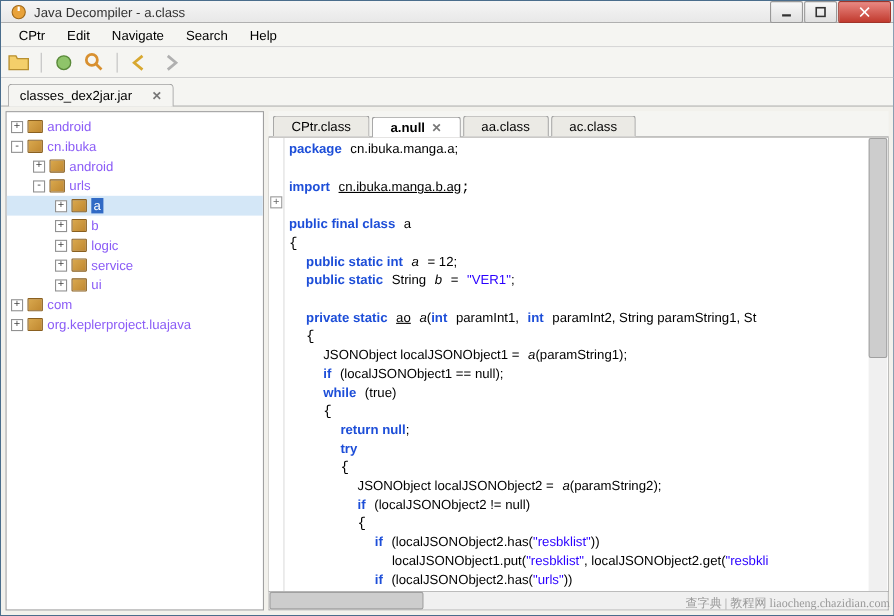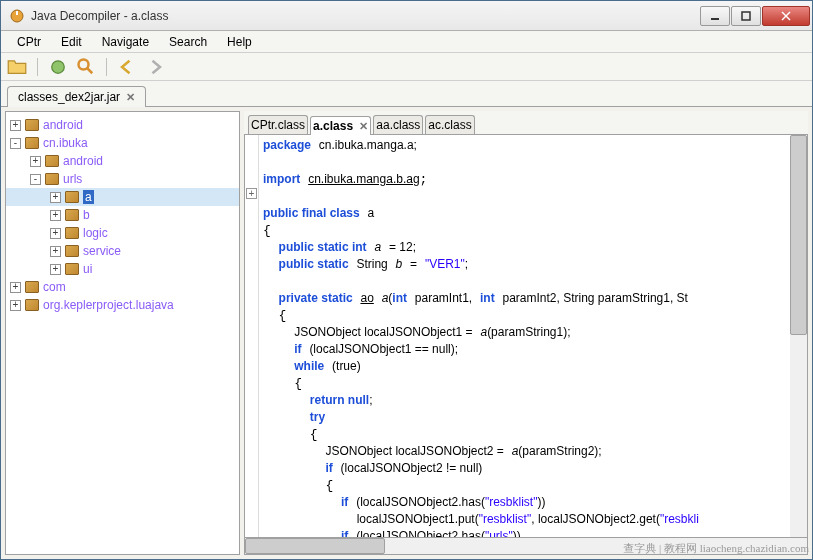--- a/index.html
+++ b/index.html
@@ -1,37 +1,37 @@
 <!DOCTYPE html>
 <html><head>
 <meta charset="utf-8">
 <style>
 * { margin: 0; padding: 0; box-sizing: border-box; font-family: Tahoma, Arial, sans-serif; font-size: 12px; }
 body { background: #d4d0c8; overflow: hidden; }
 .window { width: 813px; height: 560px; background: #fff; border: 1px solid #4a6d8c; display: flex; flex-direction: column; }
-.titlebar { height: 30px; background: linear-gradient(#f5f5f5, #e8e8e8); display: flex; align-items: center; padding: 0 2px; border-bottom: 1px solid #b0b0b0; }
+.titlebar { height: 20px; background: linear-gradient(#f5f5f5, #e8e8e8); display: flex; align-items: center; padding: 0 2px; border-bottom: 1px solid #b0b0b0; }
 .titlebar-icon { width: 16px; height: 16px; margin: 0 6px; }
 .titlebar-text { flex: 1; color: #333; }
 .window-controls { display: flex; gap: 1px; }
 .win-btn { width: 30px; height: 20px; background: linear-gradient(#f8f8f8, #e0e0e0); border: 1px solid #999; border-radius: 2px; display: flex; align-items: center; justify-content: center; cursor: pointer; }
 .win-btn.close { background: linear-gradient(#e98882, #c13a2e); border-color: #a0342a; width: 48px; }
 .win-btn svg { width: 10px; height: 10px; }
 .menubar { height: 22px; background: #f5f5f2; display: flex; align-items: center; padding: 0 6px; border-bottom: 1px solid #d0d0d0; }
 .menu-item { padding: 2px 10px; cursor: pointer; }
 .toolbar { height: 28px; background: #f5f5f2; display: flex; align-items: center; padding: 0 6px; gap: 8px; border-bottom: 1px solid #d0d0d0; }
 .tool-sep { width: 1px; height: 18px; background: #c0c0c0; margin: 0 2px; }
 .tool-btn { width: 20px; height: 20px; display: flex; align-items: center; justify-content: center; cursor: pointer; }
 .tabstrip-outer { height: 26px; background: #f5f5f2; display: flex; align-items: flex-end; padding: 0 6px; border-bottom: 1px solid #a0a0a0; }
-.main-tab { background: #f5f5f2; border: 1px solid #a0a0a0; border-bottom: none; border-radius: 4px 4px 0 0; padding: 3px 10px; display: flex; align-items: center; gap: 6px; position: relative; top: 1px; }
+.main-tab { background: #f5f5f2; border: 1px solid #a0a0a0; border-bottom: none; border-radius: 4px 4px 0 0; padding: 3px 10px; display: flex; align-items: center; gap: 18px; position: relative; top: 1px; }
 .tab-close { color: #777; font-weight: bold; cursor: pointer; font-size: 11px; }
 .content { flex: 1; display: flex; background: #f2f1ec; overflow: hidden; }
 .tree-panel { width: 235px; background: #fff; border: 1px solid #a0a0a0; margin: 4px 2px 4px 4px; overflow: auto; padding: 4px 0; }
 .code-panel { flex: 1; display: flex; flex-direction: column; margin: 4px 4px 4px 2px; overflow: hidden; }
 .inner-tabstrip { height: 24px; background: #f5f5f2; display: flex; align-items: flex-end; padding: 0 4px; border-bottom: 1px solid #a0a0a0; }
-.inner-tab { background: #ebeae5; border: 1px solid #a0a0a0; border-bottom: none; border-radius: 3px 3px 0 0; padding: 2px 2px; display: flex; align-items: flex-end; gap: 6px; cursor: pointer; margin-right: 2px; position: relative; }
+.inner-tab { background: #ebeae5; border: 1px solid #a0a0a0; border-bottom: none; border-radius: 3px 3px 0 0; padding: 2px 16px; display: flex; align-items: flex-end; gap: 6px; cursor: pointer; margin-right: 2px; position: relative; }
 .inner-tab.active { background: #fff; font-weight: bold; top: 1px; }
 .code-area { flex: 1; background: #fff; border: 1px solid #a0a0a0; border-top: none; overflow: auto; position: relative; }
 .gutter { position: absolute; left: 0; top: 0; width: 14px; background: #fff; border-right: 1px solid #ddd; height: 100%; }
 .fold-marker { position: absolute; left: 1px; width: 11px; height: 11px; border: 1px solid #999; background: #fff; display: flex; align-items: center; justify-content: center; font-size: 10px; color: #666; cursor: pointer; line-height: 1; }
 pre.code { font-family: "Courier New", monospace; font-size: 13px; line-height: 17px; padding: 2px 0 2px 18px; white-space: pre; }
 .kw { color: #1d4ed8; font-weight: bold; }
 .str { color: #2a00ff; }
 .imp { text-decoration: underline; }
 .hscroll { height: 17px; background: #f0f0f0; border: 1px solid #a0a0a0; border-top: none; display: flex; align-items: center; }
 .hscroll-track { flex: 1; height: 100%; background: #f0f0f0; position: relative; }
@@ -186,21 +186,21 @@
           <span class="tree-label">org.keplerproject.luajava</span>
         </div>
       </div>
 
     <div class="code-panel">
       <div class="inner-tabstrip" id="inner-tabs">
           <div class="inner-tab">
             <span>CPtr.class</span>
           </div>
           <div class="inner-tab active">
-            <span>a.class</span>
+            <span>a.null</span>
             <span class="tab-close">✕</span>
           </div>
           <div class="inner-tab">
             <span>aa.class</span>
           </div>
           <div class="inner-tab">
             <span>ac.class</span>
           </div>
         </div>
       <div class="code-area">

